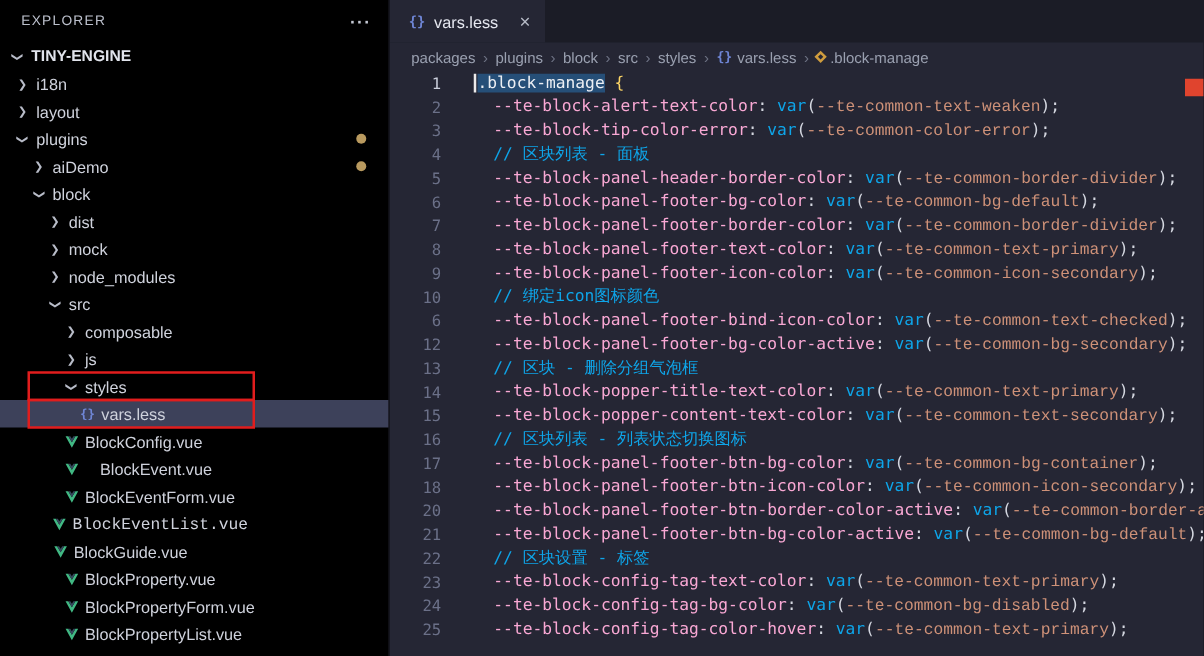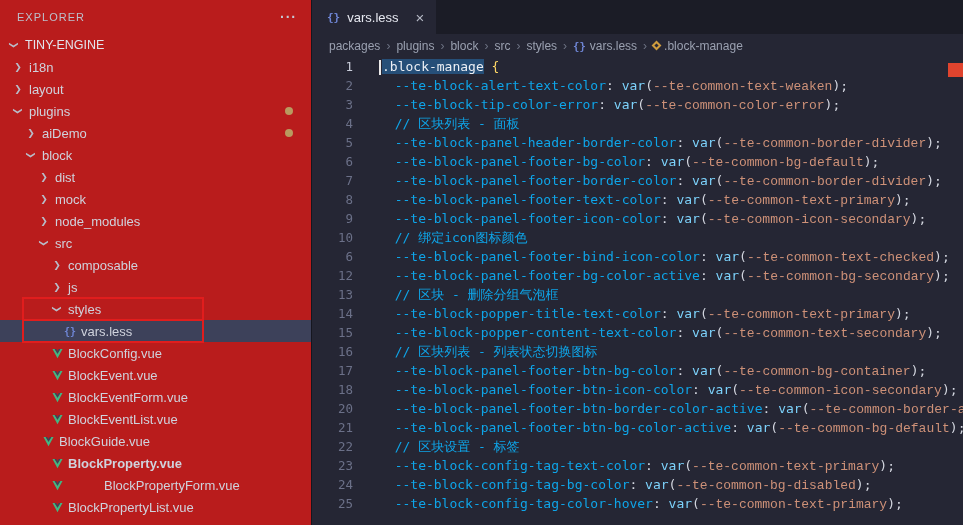--- a/index.html
+++ b/index.html
@@ -1,23 +1,23 @@
 <!DOCTYPE html>
 <html><head>
 <meta charset="utf-8">
 <style>
   html,body{margin:0;padding:0;background:#14151d;}
   body{width:963px;height:525px;overflow:hidden;font-family:"Liberation Sans","DejaVu Sans",sans-serif;-webkit-font-smoothing:antialiased;}
   .app{display:flex;width:963px;height:525px;}
 
   
-  .sidebar{width:311px;flex:none;background:#b91c1c;color:#cfd2dc;overflow:hidden;display:flex;flex-direction:column;}
+  .sidebar{width:311px;flex:none;background:#000000;color:#cfd2dc;overflow:hidden;display:flex;flex-direction:column;}
   .expl-header{height:34px;flex:none;display:flex;align-items:center;justify-content:space-between;padding:0 14px 0 17px;font-size:11px;letter-spacing:1px;color:#bcc0cc;}
   .more{font-size:14px;font-weight:bold;color:#c5c9d4;letter-spacing:1px;cursor:pointer;}
-  .root-row{height:22px;flex:none;display:flex;align-items:center;gap:3px;font-weight:normal;font-size:12.5px;color:#e1e4ec;padding-left:6px;cursor:pointer;}
+  .root-row{height:22px;flex:none;display:flex;align-items:center;gap:3px;font-weight:bold;font-size:12.5px;color:#e1e4ec;padding-left:6px;cursor:pointer;}
   .tree{position:relative;font-size:13px;flex:1;}
   .trow{height:22px;display:flex;align-items:center;white-space:nowrap;cursor:pointer;}
   .trow.selected{background:#3d415a;}
   .chev{width:16px;flex:none;font-size:9px;color:#b8bcc8;display:flex;justify-content:center;align-items:center;}
   .chev.exp{transform:rotate(90deg);}
   .ficon{width:16px;flex:none;text-align:center;display:flex;justify-content:center;align-items:center;}
   .ficon.less{color:#6f86d6;font-family:"DejaVu Sans Mono",monospace;font-size:10px;font-weight:bold;}
   .tlabel{margin-left:3px;}
   .dot{width:8px;height:8px;border-radius:50%;margin-left:auto;margin-right:18px;flex:none;}
   .redbox{position:absolute;left:22px;width:182px;border:2px solid #e11d1d;box-sizing:border-box;pointer-events:none;z-index:5;}
@@ -35,23 +35,23 @@
   .bc-symbol{width:7px;height:7px;border:2px solid #cf9c3e;transform:rotate(45deg);box-sizing:border-box;flex:none;}
 
   .codewrap{flex:1;overflow:hidden;position:relative;font-family:"DejaVu Sans Mono",monospace;font-size:13px;line-height:19px;cursor:text;}
   .cline{display:flex;height:19px;}
   .lnum{width:41px;flex:none;text-align:right;color:#6b7088;font-size:12.5px;}
   .lnum.active{color:#c9cdda;}
   .lbody{padding-left:26px;white-space:pre;flex:none;}
   .tk-sel{background:#264f78;color:#eceff4;}
   .tk-plain{color:#d4d4d4;}
   .tk-brace{color:#ffd766;}
-  .tk-prop{color:#0ea5e9;}
+  .tk-prop{color:#f9a8d4;}
   .tk-punc{color:#d4d7e0;}
-  .tk-func{color:#7dd3fc;}
+  .tk-func{color:#0ea5e9;}
   .tk-arg{color:#ce9178;font-family:Liberation Mono, monospace;}
   .tk-comment{color:#0ea5e9;}
   .caret{display:inline-block;width:2px;height:15px;background:#eceaea;vertical-align:middle;margin-right:1px;}
   .ruler-marker{position:absolute;top:6px;right:0;width:15px;height:14px;}
 </style>
 </head>
 <body>
 
 <div class="app">
 
@@ -123,66 +123,66 @@
         <div class="redbox" style="top: 263px; height: 24px; border-color: rgb(225, 29, 29);"></div>
         <div class="trow" style="padding-left: 49px;">
           <span class="ficon">
             <svg width="11" height="11" viewBox="0 0 24 22">
               <path d="M1 1h4.8L12 11.6 18.2 1H23L12 21.2z" fill="#41b883"></path>
               <path d="M5.8 1h3.4L12 5.6 14.8 1h3.4L12 11.6z" fill="#35495e"></path>
             </svg>
           </span>
           <span class="tlabel">BlockConfig.vue</span>
         </div>
-        <div class="trow" style="padding-left: 49px;">
+        <div class="trow" style="padding-left: 49px; gap: 12px;">
           <span class="ficon">
             <svg width="11" height="11" viewBox="0 0 24 22">
               <path d="M1 1h4.8L12 11.6 18.2 1H23L12 21.2z" fill="#41b883"></path>
               <path d="M5.8 1h3.4L12 5.6 14.8 1h3.4L12 11.6z" fill="#35495e"></path>
             </svg>
           </span>
           <span class="tlabel">BlockEvent.vue</span>
         </div>
         <div class="trow" style="padding-left: 49px;">
           <span class="ficon">
             <svg width="11" height="11" viewBox="0 0 24 22">
               <path d="M1 1h4.8L12 11.6 18.2 1H23L12 21.2z" fill="#41b883"></path>
               <path d="M5.8 1h3.4L12 5.6 14.8 1h3.4L12 11.6z" fill="#35495e"></path>
             </svg>
           </span>
           <span class="tlabel">BlockEventForm.vue</span>
         </div>
-        <div class="trow" style="padding-left: 49px;">
+        <div class="trow" style="padding-left: 39px; font-family: Liberation Mono, monospace;">
           <span class="ficon">
             <svg width="11" height="11" viewBox="0 0 24 22">
               <path d="M1 1h4.8L12 11.6 18.2 1H23L12 21.2z" fill="#41b883"></path>
               <path d="M5.8 1h3.4L12 5.6 14.8 1h3.4L12 11.6z" fill="#35495e"></path>
             </svg>
           </span>
           <span class="tlabel">BlockEventList.vue</span>
         </div>
         <div class="trow" style="padding-left: 40px;">
           <span class="ficon">
             <svg width="11" height="11" viewBox="0 0 24 22">
               <path d="M1 1h4.8L12 11.6 18.2 1H23L12 21.2z" fill="#41b883"></path>
               <path d="M5.8 1h3.4L12 5.6 14.8 1h3.4L12 11.6z" fill="#35495e"></path>
             </svg>
           </span>
           <span class="tlabel">BlockGuide.vue</span>
         </div>
-        <div class="trow" style="padding-left: 49px; font-weight: bold;">
+        <div class="trow" style="padding-left: 49px;">
           <span class="ficon">
             <svg width="11" height="11" viewBox="0 0 24 22">
               <path d="M1 1h4.8L12 11.6 18.2 1H23L12 21.2z" fill="#41b883"></path>
               <path d="M5.8 1h3.4L12 5.6 14.8 1h3.4L12 11.6z" fill="#35495e"></path>
             </svg>
           </span>
           <span class="tlabel">BlockProperty.vue</span>
         </div>
-        <div class="trow" style="padding-left: 49px; gap: 36px;">
+        <div class="trow" style="padding-left: 49px;">
           <span class="ficon">
             <svg width="11" height="11" viewBox="0 0 24 22">
               <path d="M1 1h4.8L12 11.6 18.2 1H23L12 21.2z" fill="#41b883"></path>
               <path d="M5.8 1h3.4L12 5.6 14.8 1h3.4L12 11.6z" fill="#35495e"></path>
             </svg>
           </span>
           <span class="tlabel">BlockPropertyForm.vue</span>
         </div>
         <div class="trow" style="padding-left: 49px;">
           <span class="ficon">

